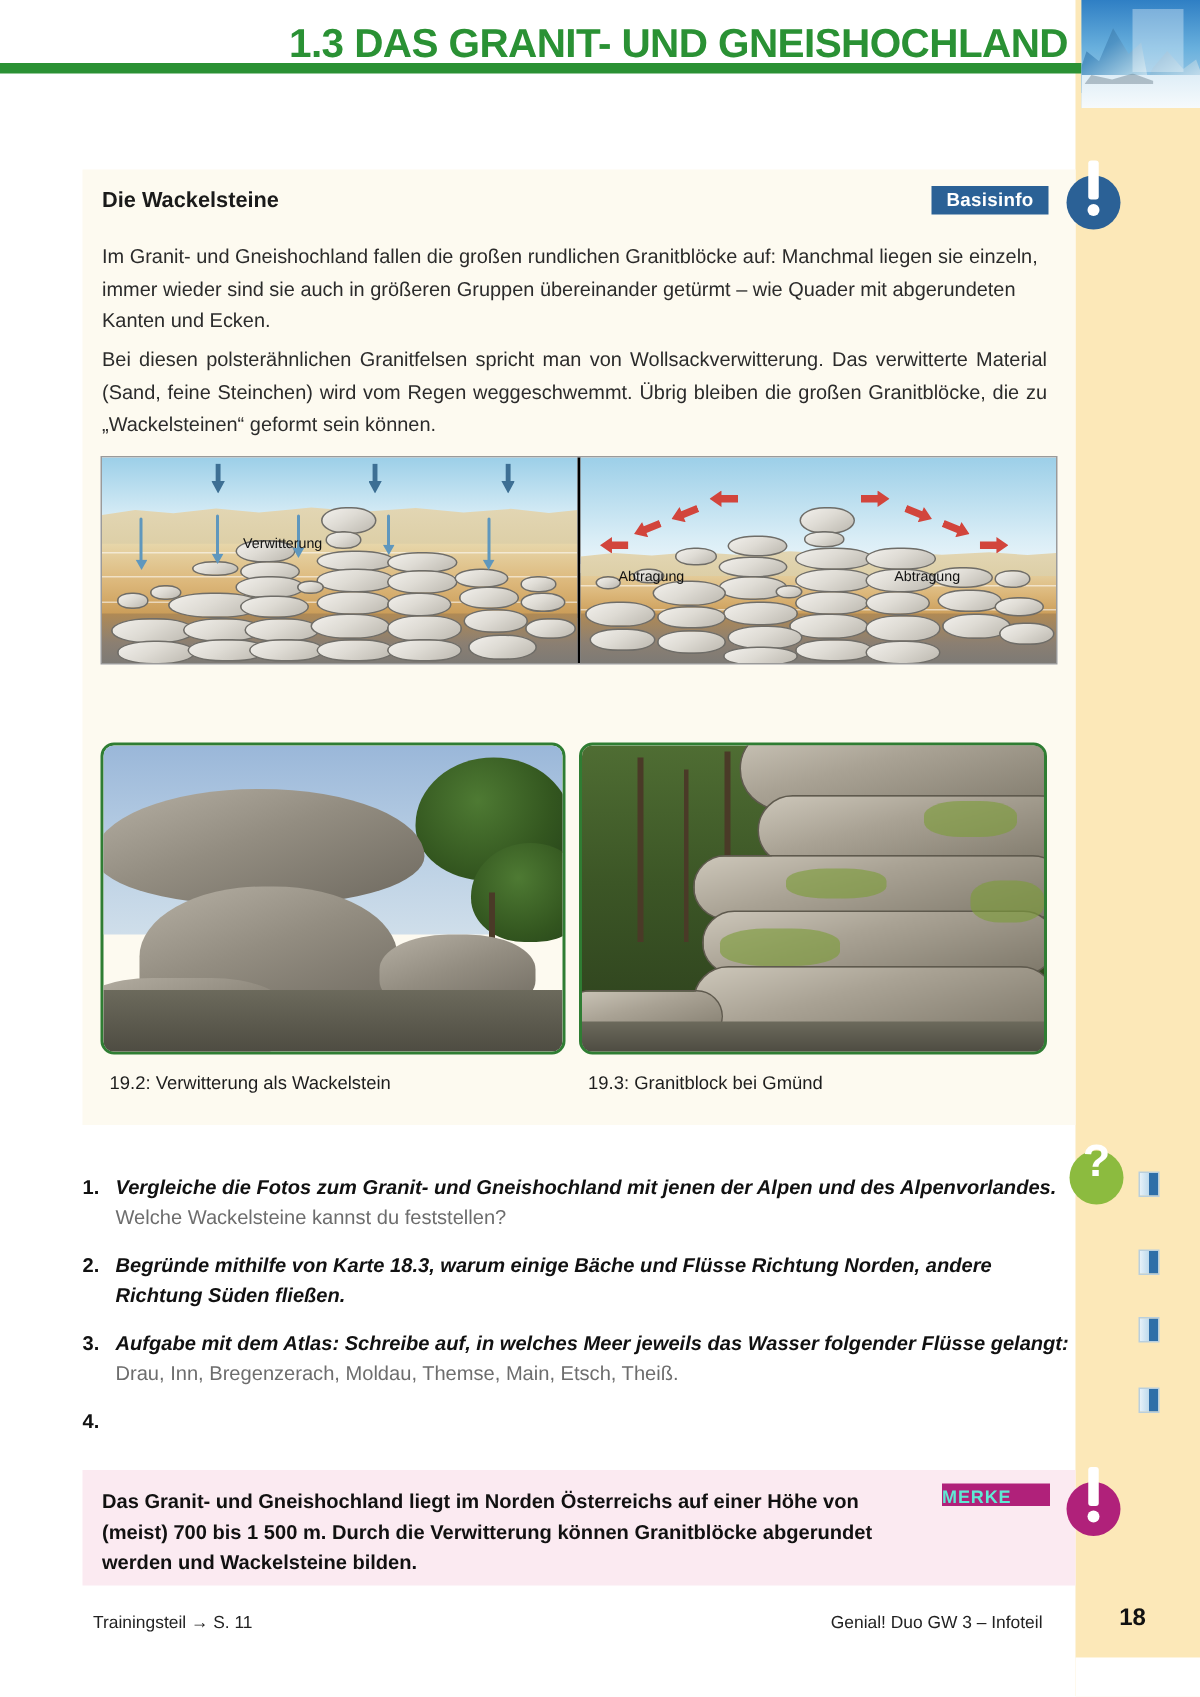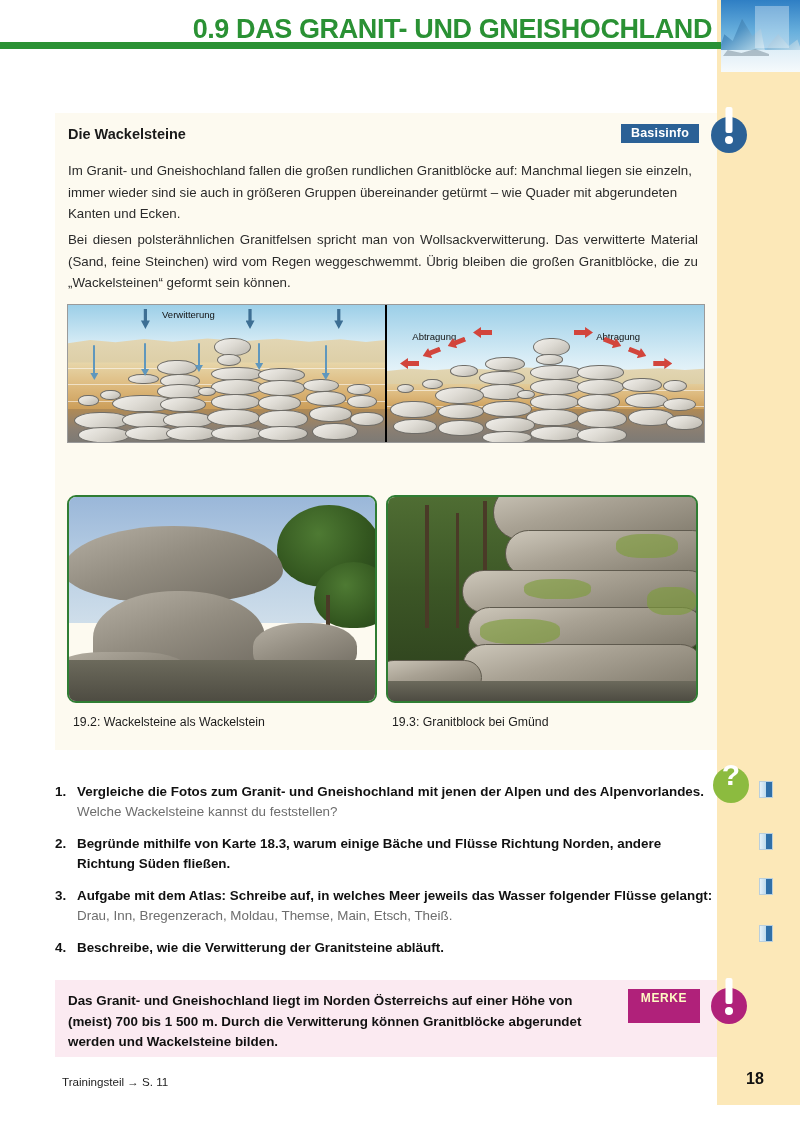--- a/index.html
+++ b/index.html
@@ -191,20 +191,21 @@
   .d-band {
     position: absolute; left: 0; width: 100%; height: 1px;
     background: rgba(255,255,255,.55);
   }
   .d-label {
     position: absolute;
     font-size: 9.5px;
     color: #111;
     white-space: nowrap;
     z-index: 6;
+    margin-top: 48px;
   }
   .d-label.l-verw { left: 38%; top: 4px; transform: translateX(-50%); }
   .d-label.l-abt1 { left: 8%;  top: 26px; }
   .d-label.l-abt2 { left: 66%; top: 26px; }
 
   .arrow-down {
     position: absolute;
     width: 9px; height: 20px;
     background: #3d6f94;
     clip-path: polygon(32% 0%, 68% 0%, 68% 58%, 100% 58%, 50% 100%, 0% 58%, 32% 58%);
@@ -317,21 +318,21 @@
     margin-bottom: 13px;
     font-size: 13.4px;
     line-height: 19.5px;
     color: #111;
   }
   .ex-num {
     position: absolute;
     left: 0; top: 0;
     font-weight: bold;
   }
-  .ex-strong { font-weight: bold; }
+  .ex-strong { font-weight: bold; font-style: italic; }
   .ex-soft { font-weight: normal; color: #6d6d6d; }
 
   
   .merke {
     position: absolute;
     left: 55px; top: 980px;
     width: 662px; height: 77px;
     background: #fbeaf1;
   }
   .merke-text {
@@ -339,26 +340,25 @@
     left: 13px; top: 11px;
     width: 545px;
     font-size: 13.4px;
     line-height: 20.5px;
     font-weight: bold;
     color: #111;
   }
   .badge-merke {
     position: absolute;
     left: 573px; top: 9px;
-    width: 72px; height: 34px;
+    width: 72px; height: 15px;
     background: #b0217a;
-    color: #fef9c3;
+    color: #5eead4;
     font-size: 12px;
     font-weight: bold;
-    text-align: center;
     line-height: 19px;
     letter-spacing: .6px;
   }
 
   
   .ico-excl {
     position: absolute;
     width: 36px; height: 36px;
     border-radius: 50%;
   }
@@ -432,21 +432,21 @@
 </style>
 </head>
 <body>
 
 <div id="page">
 
   <div class="sidebar-strip"></div>
 
   <div class="header">
     <div class="header-rule"></div>
-    <div class="header-title">0.9 DAS GRANIT- UND GNEISHOCHLAND</div>
+    <div class="header-title">1.3 DAS GRANIT- UND GNEISHOCHLAND</div>
     <div class="header-photo">
       <div class="hp-sky"></div>
       <div class="hp-peak p1"></div>
       <div class="hp-peak p2"></div>
       <div class="hp-snowfield"></div>
       <div class="hp-ridge"></div>
       <div class="hp-overlay"></div>
     </div>
     <div class="header-photo-bottom"></div>
   </div>
@@ -579,21 +579,21 @@
       <div class="ph-sky"></div>
       <div class="ph-tree" style="left:68%; top:4%;  width:34%; height:40%;"></div>
       <div class="ph-tree" style="left:80%; top:32%; width:26%; height:32%;"></div>
       <div class="ph-trunk" style="left:84%; top:48%; width:4px; height:30%;"></div>
       <div class="ph-boulder" style="left:-2%; top:14%; width:72%; height:38%; border-radius:50% 50% 46% 46%/58% 58% 42% 42%;"></div>
       <div class="ph-boulder" style="left:8%;  top:46%; width:56%; height:44%; border-radius:48% 48% 18% 18%/52% 52% 20% 20%;"></div>
       <div class="ph-boulder" style="left:60%; top:62%; width:34%; height:26%; border-radius:44%;"></div>
       <div class="ph-boulder" style="left:-6%; top:76%; width:46%; height:28%; border-radius:36%;"></div>
       <div class="ph-ground"></div>
     </div>
-    <div class="caption cap2">19.2: Wackelsteine als Wackelstein</div>
+    <div class="caption cap2">19.2: Verwitterung als Wackelstein</div>
 
     <div class="photo ph3">
       <div class="ph-forest"></div>
       <div class="ph-trunk" style="left:12%; top:4%;  width:4px; height:60%;"></div>
       <div class="ph-trunk" style="left:22%; top:8%;  width:3px; height:56%;"></div>
       <div class="ph-trunk" style="left:31%; top:2%;  width:4px; height:62%;"></div>
       <div class="ph-slab" style="left:34%; top:-6%; width:74%; height:26%;"></div>
       <div class="ph-slab" style="left:38%; top:16%; width:68%; height:22%;"></div>
       <div class="ph-slab" style="left:24%; top:36%; width:80%; height:20%;"></div>
       <div class="ph-slab" style="left:26%; top:54%; width:76%; height:20%;"></div>
@@ -616,21 +616,21 @@
     <div class="ex-item">
       <span class="ex-num">2.</span>
       <span class="ex-strong">Begründe mithilfe von Karte 18.3, warum einige Bäche und Flüsse Richtung Norden, andere Richtung Süden fließen.</span><span class="ex-soft"></span>
     </div>
     <div class="ex-item">
       <span class="ex-num">3.</span>
       <span class="ex-strong">Aufgabe mit dem Atlas: Schreibe auf, in welches Meer jeweils das Wasser folgender Flüsse gelangt:</span><span class="ex-soft"> Drau, Inn, Bregenzerach, Moldau, Themse, Main, Etsch, Theiß.</span>
     </div>
     <div class="ex-item">
       <span class="ex-num">4.</span>
-      <span class="ex-strong">Beschreibe, wie die Verwitterung der Granitsteine abläuft.</span><span class="ex-soft"></span>
+      <span class="ex-soft"></span>
     </div>
   </div>
 
   <div class="merke">
     <div class="merke-text">Das Granit- und Gneishochland liegt im Norden Österreichs auf einer Höhe von (meist) 700 bis 1 500 m.  Durch die Verwitterung können Granitblöcke abgerundet werden und Wackelsteine bilden.</div>
     <div class="badge-merke">MERKE</div>
   </div>
 
   <div class="ico-excl blue" style="left:711px; top:117px;">
     <span class="bar"></span>
@@ -645,16 +645,17 @@
   <div class="ico-book" style="left:759px; top:833px;"></div>
   <div class="ico-book" style="left:759px; top:878px;"></div>
   <div class="ico-book" style="left:759px; top:925px;"></div>
 
   <div class="ico-excl pink" style="left:711px; top:988px;">
     <span class="bar"></span>
     <span class="dot"></span>
   </div>
 
   <div class="footer-left">Trainingsteil → S. 11</div>
+  <div class="footer-right">Genial! Duo GW 3 – Infoteil</div>
   <div class="footer-page">18</div>
   <div class="sidebar-strip-footer-cut"></div>
 
 </div>
 
 </body></html>

